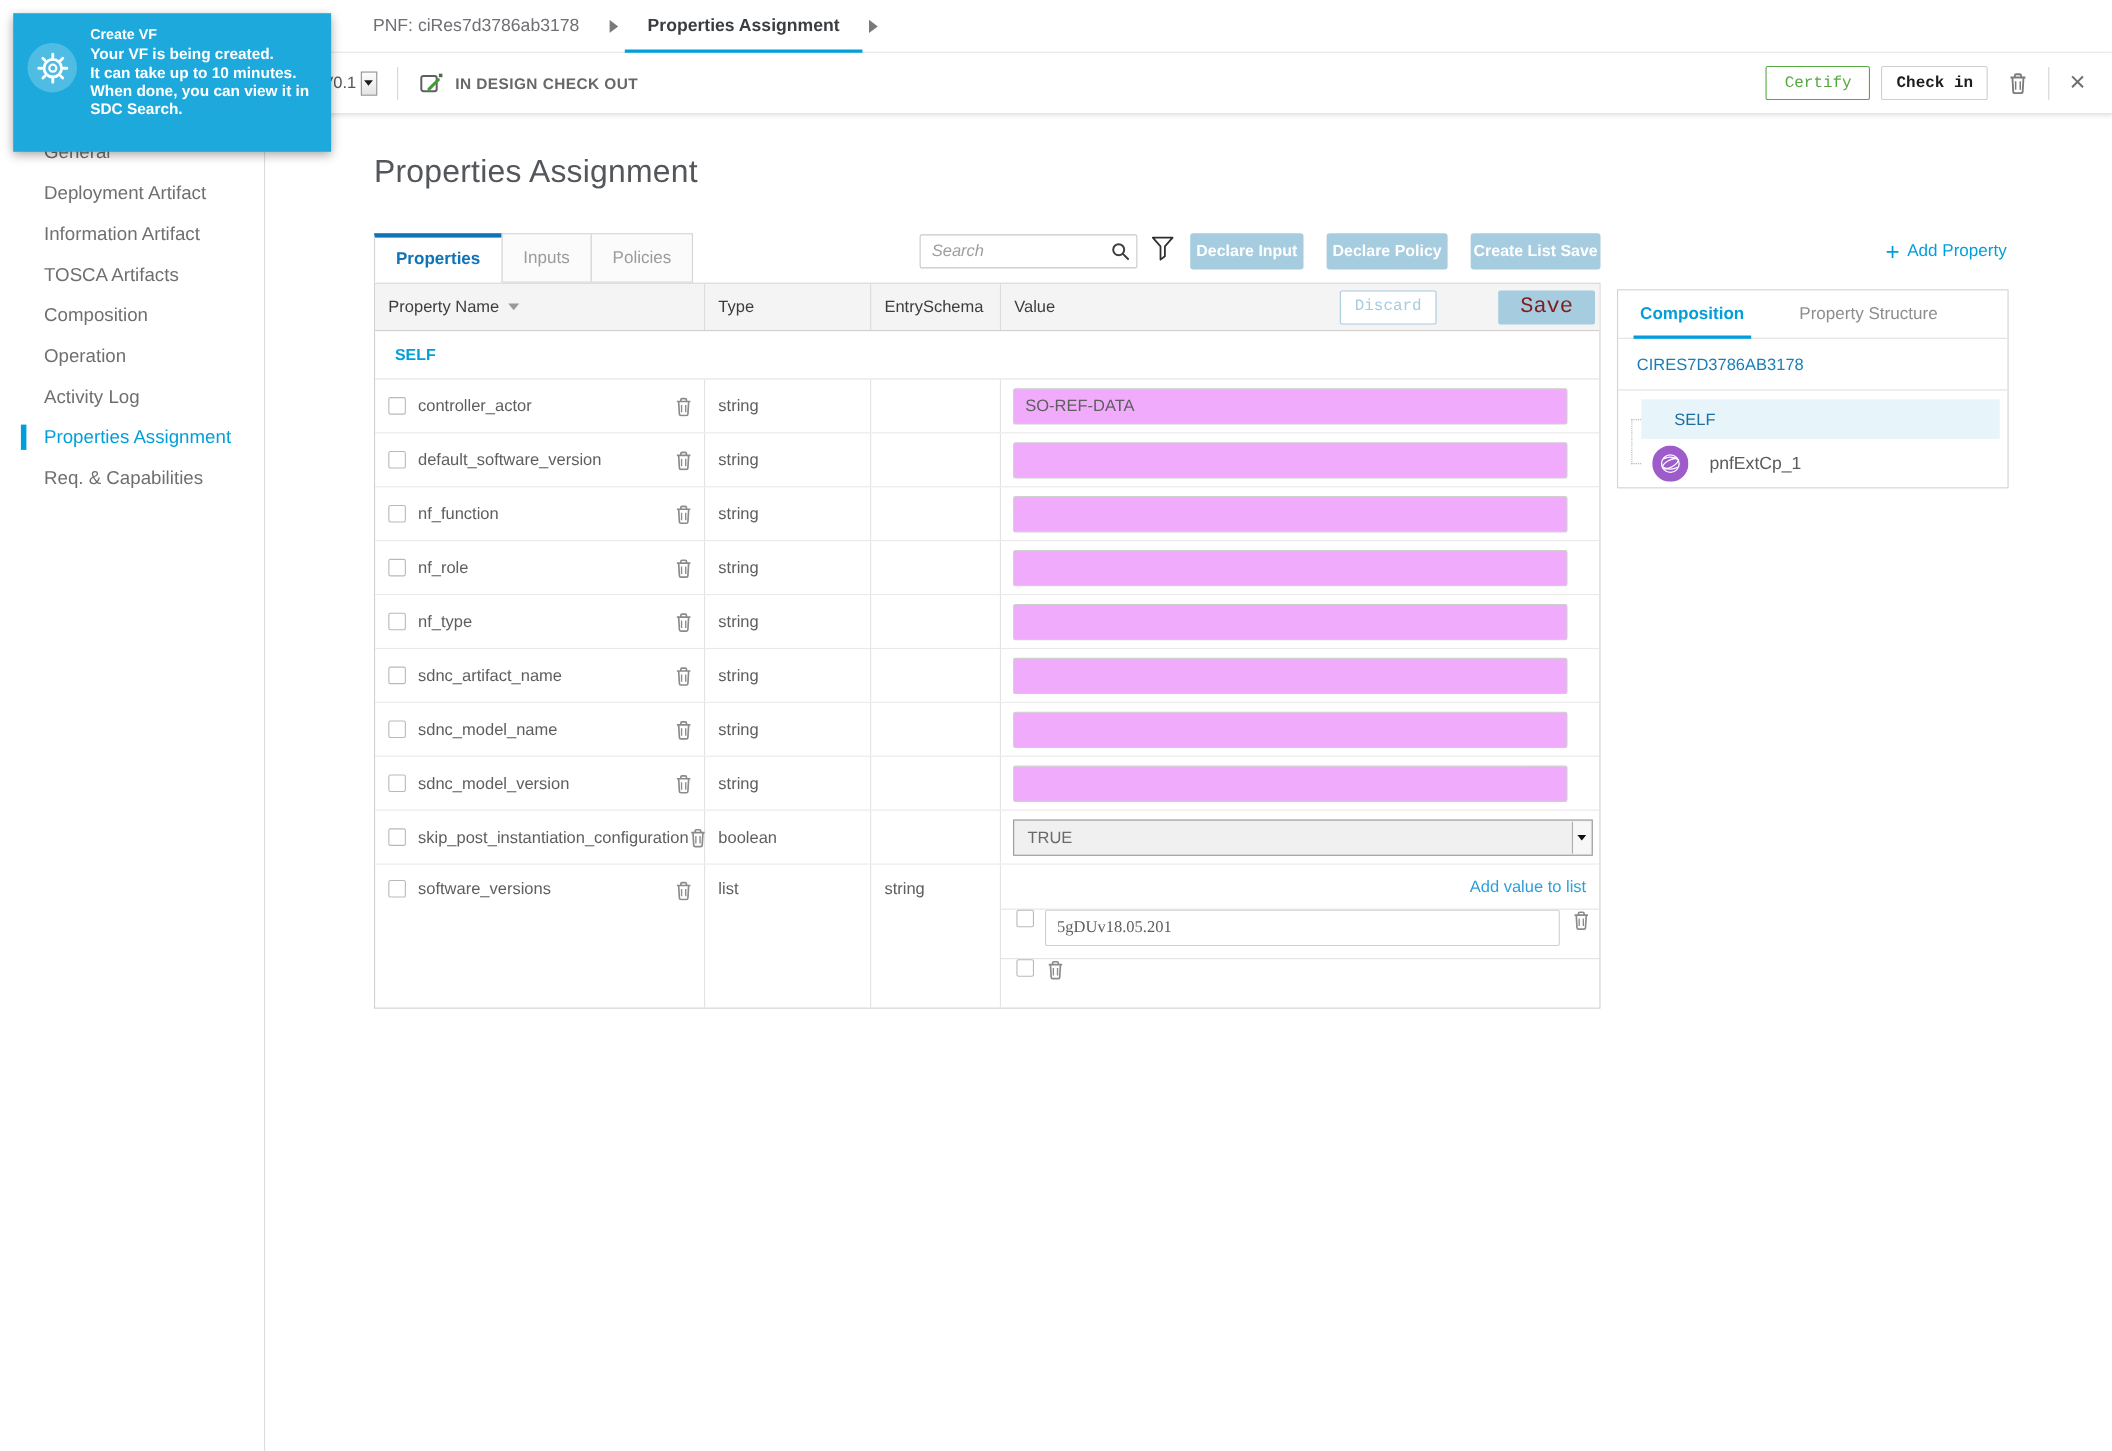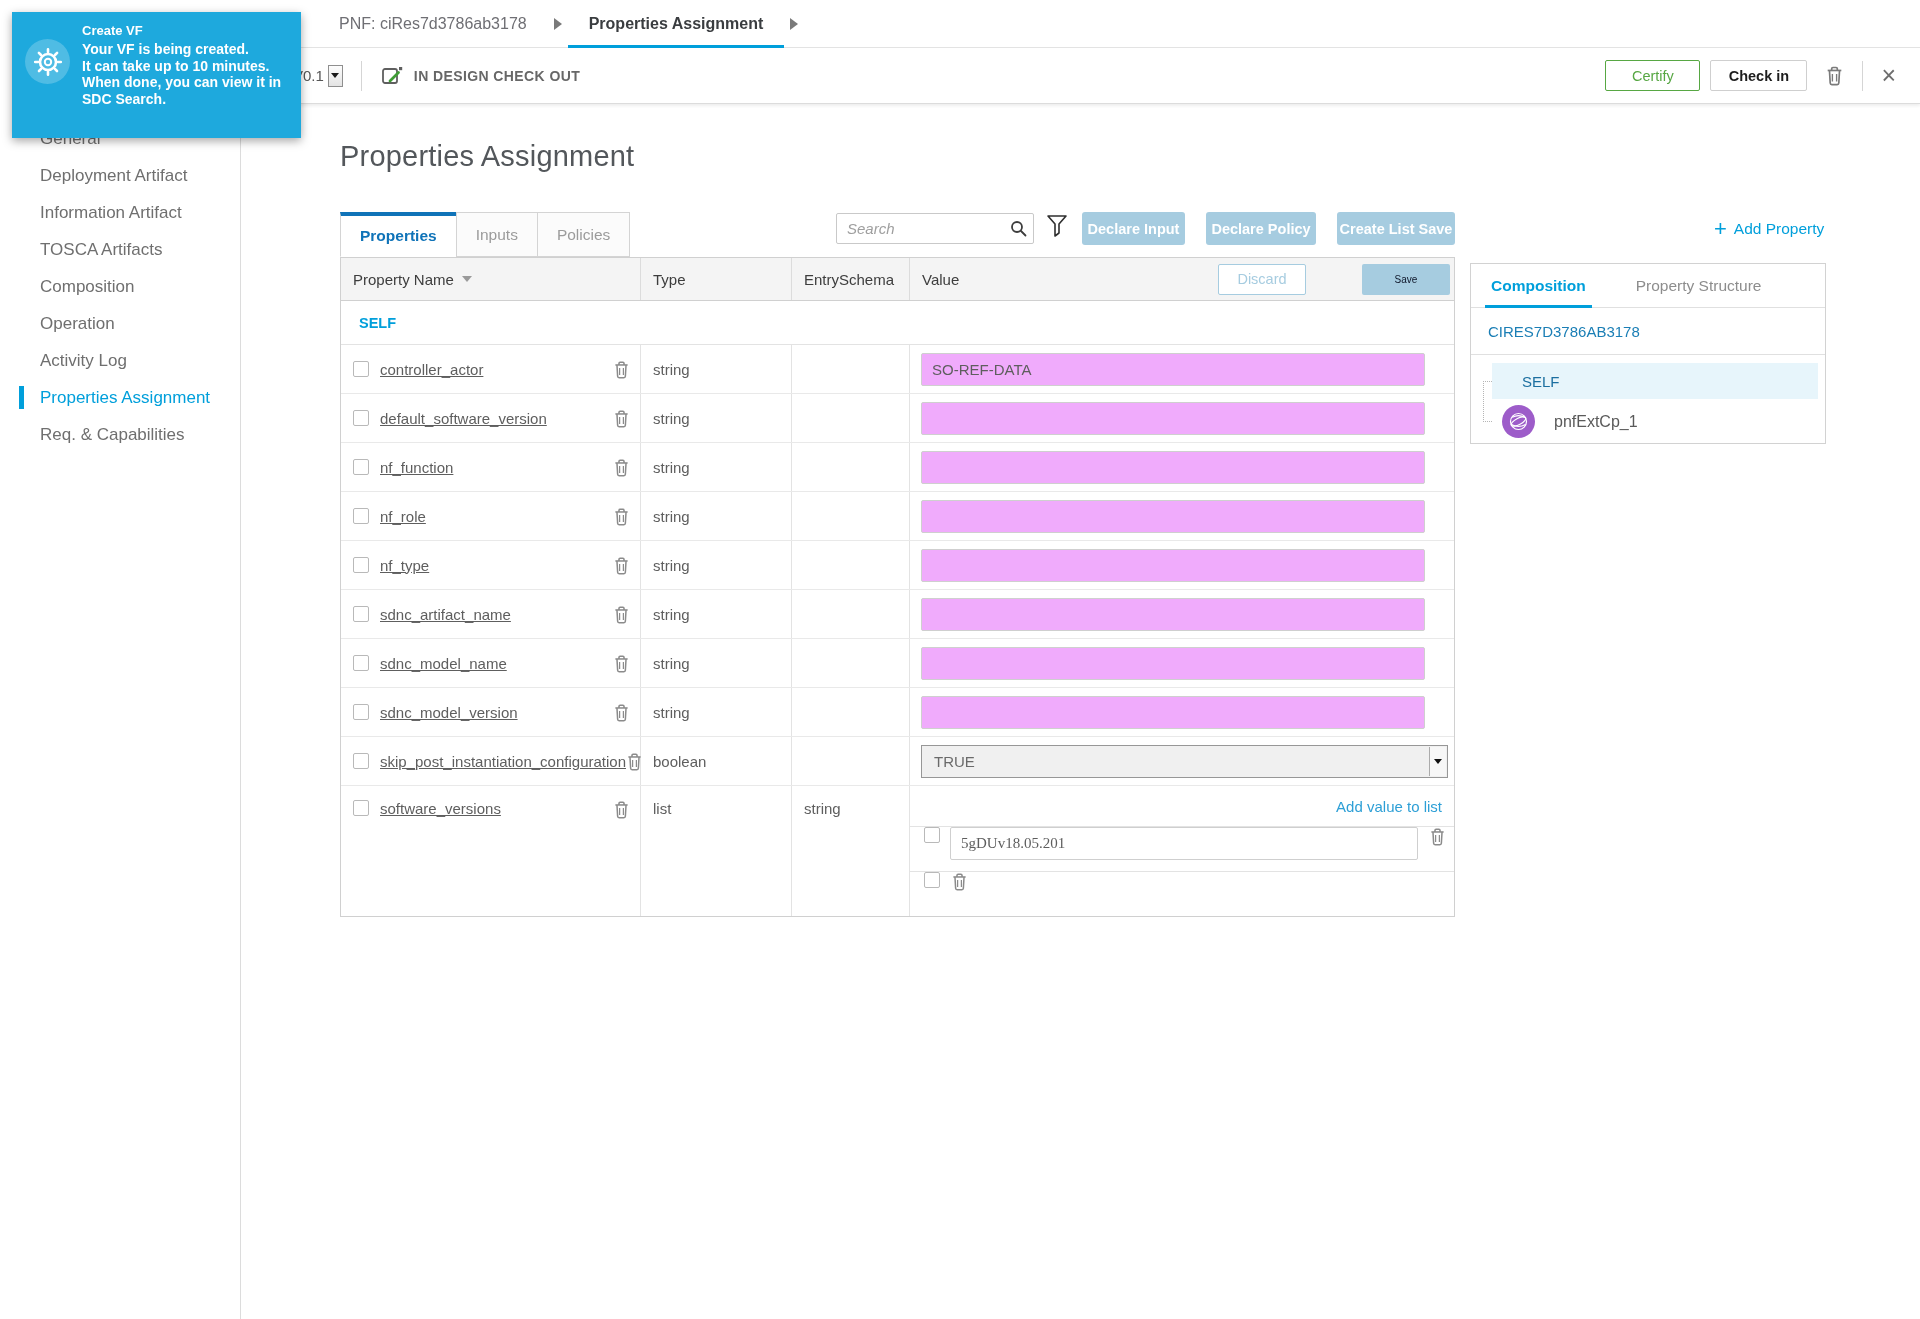--- a/index.html
+++ b/index.html
@@ -20,21 +20,21 @@
   .toolbar{position:absolute;left:241px;top:48px;right:0;height:56px;background:#fff;
     border-bottom:1px solid #dcdcdc;box-shadow:0 2px 3px rgba(0,0,0,0.07);
     display:flex;align-items:center;}
   .version{margin-left:52px;display:flex;align-items:center;font-size:15px;color:#565656;}
   .version-spinner{width:15px;height:22px;margin-left:4px;border:1px solid #8f8f8f;
     background:linear-gradient(#fdfdfd,#e4e4e4);display:flex;align-items:center;justify-content:center;cursor:pointer;}
   .spin-caret{width:0;height:0;border-left:4px solid transparent;border-right:4px solid transparent;border-top:5px solid #1a1a1a;}
   .tb-div{width:1px;height:30px;background:#d5d5d5;margin:0 18px;flex:none;}
   .lifecycle{display:flex;align-items:center;gap:10px;font-size:14px;font-weight:bold;color:#676767;letter-spacing:.4px;}
   .toolbar-right{margin-left:auto;display:flex;align-items:center;padding-right:24px;}
-  .btn{font-family:Liberation Sans, sans-serif;cursor:pointer;border-radius:2px;}
+  .btn{font-family:Liberation Mono, monospace;cursor:pointer;border-radius:2px;}
   .btn-certify{width:95px;height:31px;background:#fff;border:1px solid #57a743;color:#57a743;font-size:14.5px;}
   .btn-checkin{width:97px;height:31px;background:#fff;border:1px solid #cfcfcf;color:#1d1d1d;font-size:14.5px;font-weight:600;margin-left:10px;}
   .icon-btn{background:none;border:none;cursor:pointer;color:#7b7b7b;display:flex;align-items:center;}
   .toolbar-right .icon-btn{margin-left:18px;}
   .close-x{font-size:25px;color:#6e6e6e;line-height:1;}
 
   
   .sidebar{position:absolute;left:0;top:104px;bottom:0;width:241px;border-right:1px solid #dcdcdc;
     padding-top:16px;background:#fff;}
   .side-item{position:relative;height:37px;line-height:37px;padding-left:40px;font-size:17px;color:#6f6f6f;cursor:pointer;}
@@ -79,29 +79,29 @@
     font-size:15px;color:#3d3d3d;}
   .hcell{display:flex;align-items:center;padding-left:12px;}
   .col-name{width:300px;border-right:1px solid #dcdcdc;}
   .col-type{width:151px;border-right:1px solid #dcdcdc;}
   .col-schema{width:118px;border-right:1px solid #dcdcdc;}
   .col-value{flex:1;}
   .hcell.col-value{justify-content:space-between;padding-right:4px;}
   .sort-caret{width:0;height:0;margin-left:8px;border-left:5px solid transparent;border-right:5px solid transparent;border-top:6px solid #9a9a9a;}
   .hdr-btns{display:flex;align-items:center;gap:48px;}
   .btn-discard{width:88px;height:31px;background:#fff;border:1px solid #a6cce0;color:#a6cce0;font-size:14.5px;margin-right:8px;}
-  .btn-save{width:88px;height:31px;background:#a6cce0;border:none;color:#0f172a;font-size:10px;}
+  .btn-save{width:88px;height:31px;background:#a6cce0;border:none;color:#7f1d1d;font-size:20px;}
 
   .self-row{height:44px;display:flex;align-items:center;padding-left:18px;
     border-bottom:1px solid #e3e3e3;color:#009fdb;font-size:14.5px;font-weight:bold;}
 
   .t-row{display:flex;border-bottom:1px solid #e9e9e9;min-height:49px;}
   .t-row:last-child{border-bottom:none;}
   .cell{display:flex;align-items:center;font-size:15px;color:#5e5e5e;}
-  .cell.col-name{border-right:1px solid #e3e3e3;padding:0 10px 0 12px;text-decoration:underline;}
+  .cell.col-name{border-right:1px solid #e3e3e3;padding:0 10px 0 12px;}
   .cell.col-type,.cell.col-schema{border-right:1px solid #e3e3e3;padding-left:12px;}
   .cb{width:16px;height:16px;border:1px solid #b9b9b9;border-radius:2px;background:#fff;flex:none;cursor:pointer;}
   .prop-name{margin-left:11px;flex:1;line-height:17px;}
   .trash-btn{flex:none;background:none;border:none;padding:0;cursor:pointer;color:#8b8b8b;display:flex;}
   .cell-value{flex:1;display:flex;align-items:center;}
   .value-input{margin-left:11px;width:504px;height:33px;border:1px solid #cfcfcf;border-radius:2px;
     padding:0 10px;font-size:15px;color:#5e5e5e;font-family:inherit;background:#f0abfc;}
   .bool-select{margin-left:11px;width:527px;height:33px;border:1px solid #979797;background:#f0f0f0;
     position:relative;display:flex;align-items:center;padding-left:12px;font-size:15px;color:#6a6a6a;cursor:pointer;}
   .sel-arrow{position:absolute;right:1px;top:1px;bottom:1px;width:17px;background:#f7f7f7;

